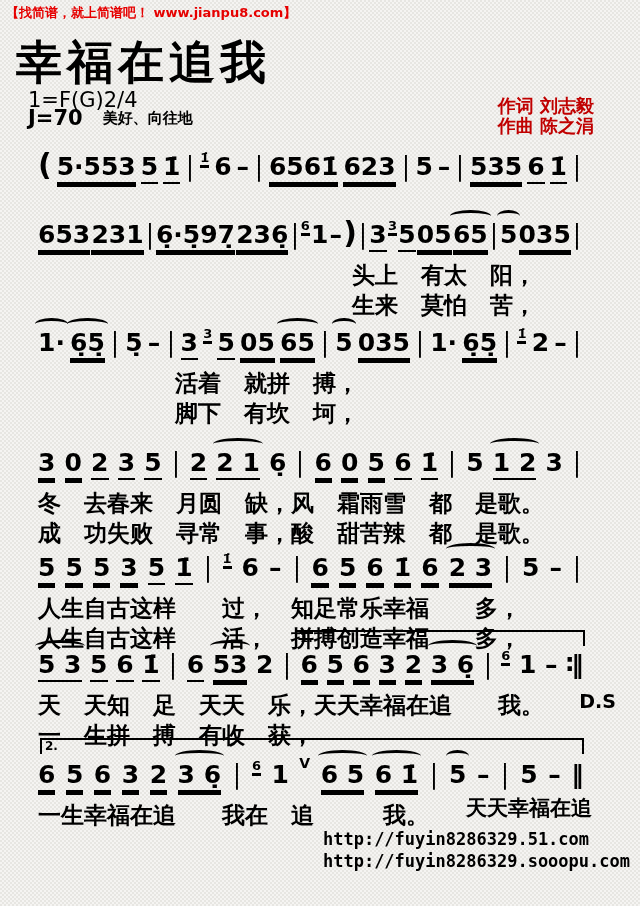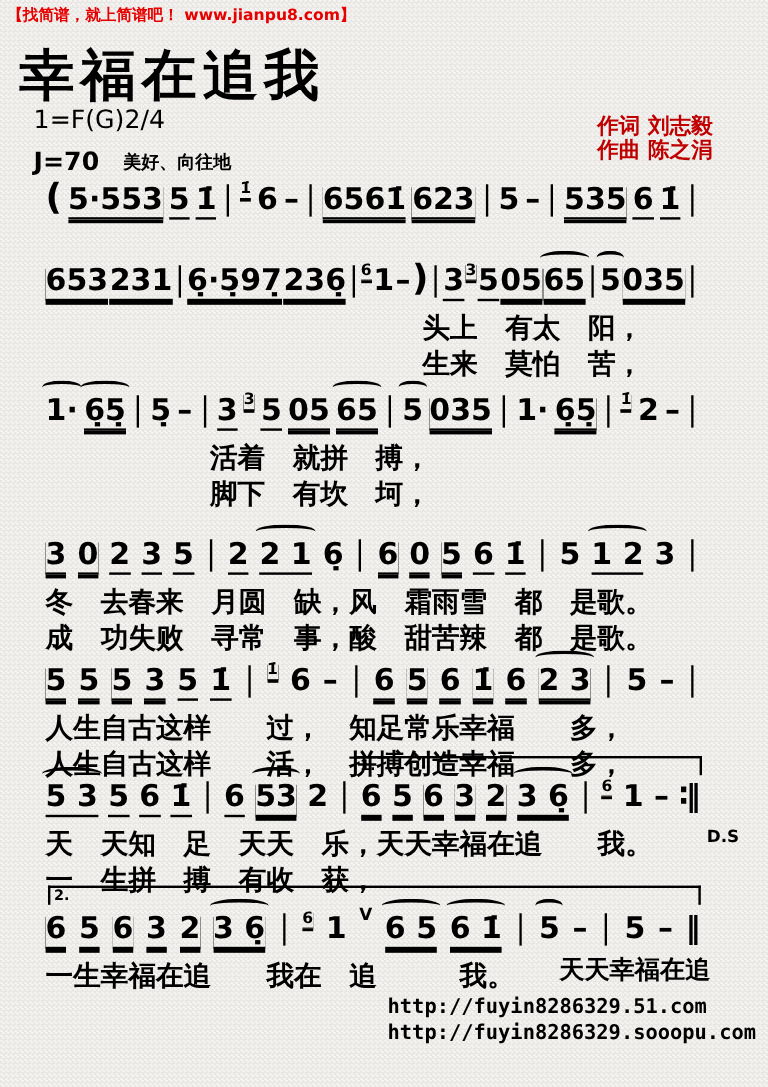--- a/index.html
+++ b/index.html
@@ -7,21 +7,21 @@
     width:640px;height:906px;position:relative;overflow:hidden;
     background-color:#efeeec;
     background-image:repeating-conic-gradient(#f5f4f2 0% 25%, #e7e6e2 25% 50%);
     background-size:4px 4px;
     font-family:"DejaVu Sans",sans-serif;color:#000;
   }
   .banner{position:absolute;top:4px;left:6px;font-size:13px;font-weight:bold;}
   .title{position:absolute;top:16px;left:0;width:100%;text-align:left;
          font-size:46px;font-weight:bold;letter-spacing:5px;margin:16px;}
   .key-sig{position:absolute;top:88px;left:28px;font-size:21px;font-weight:normal;}
-  .tempo-row{position:absolute;top:123px;left:28px;font-size:21px;font-weight:bold;}
+  .tempo-row{position:absolute;top:106px;left:28px;font-size:21px;font-weight:bold;}
   .mood{font-size:15px;margin-left:20px;vertical-align:2px;}
   .credits{position:absolute;top:96px;right:46px;font-size:18px;font-weight:bold;line-height:20px;text-align:center;}
 
   .system{position:absolute;left:0;width:640px;}
   .sys1{top:136px}.sys2{top:204px}.sys3{top:314px}.sys4{top:434px}
   .sys5{top:539px}.sys6{top:628px}.sys7{top:736px}
 
   .notes{display:flex;justify-content:space-between;align-items:baseline;
          padding:14px 58px 8px 38px;font-size:25px;font-weight:bold;line-height:1;}
   .sys6 .notes{padding-top:22px}
@@ -40,21 +40,21 @@
                border-top:3px solid #000;border-radius:50%;}
 
   .lyrics{font-size:23px;font-weight:bold;line-height:30px;padding-left:38px;white-space:pre;}
   .sys2 .lyrics{padding-left:352px;}
   .sys3 .lyrics{padding-left:175px;}
 
   .volta{position:absolute;top:2px;height:14px;border:2px solid #000;border-bottom:none;}
   .volta-label{font-size:12px;font-weight:bold;padding-left:3px;display:inline-block;vertical-align:top;line-height:12px;}
   .sys6 .volta{left:295px;width:286px;}
   .sys7 .volta{left:40px;width:540px;}
-  .ds{position:absolute;right:24px;top:62px;font-size:14px;font-weight:bold;margin-left:40px;}
+  .ds{position:absolute;right:24px;top:62px;font-size:19px;font-weight:bold;margin-left:40px;}
 
   .publisher{position:absolute;top:794px;right:48px;font-size:21px;font-weight:bold;}
   .urls{position:absolute;top:828px;right:10px;text-align:left;
         font-family:"DejaVu Sans Mono",monospace;font-size:17px;font-weight:bold;line-height:22px;}
 </style>
 </head>
 <body>
 
 <div class="banner" style="color: rgb(230, 0, 0);">【找简谱，就上简谱吧！ www.jianpu8.com】</div>
 

